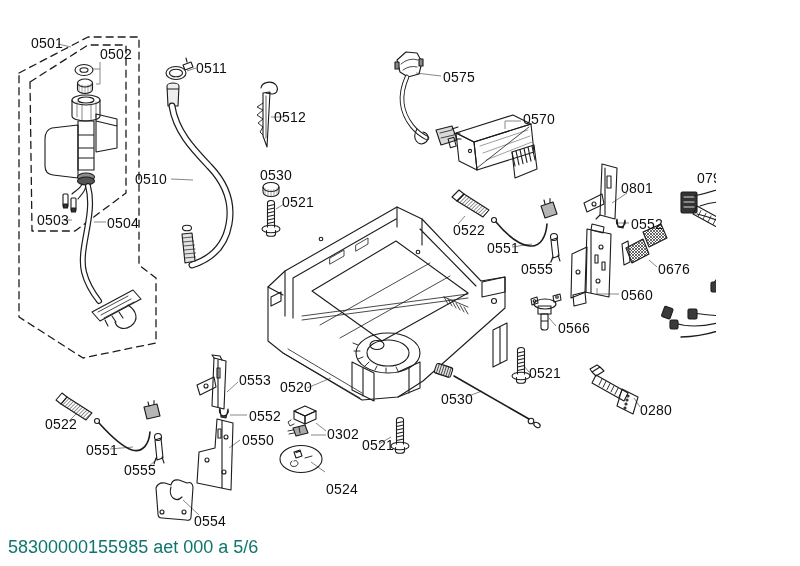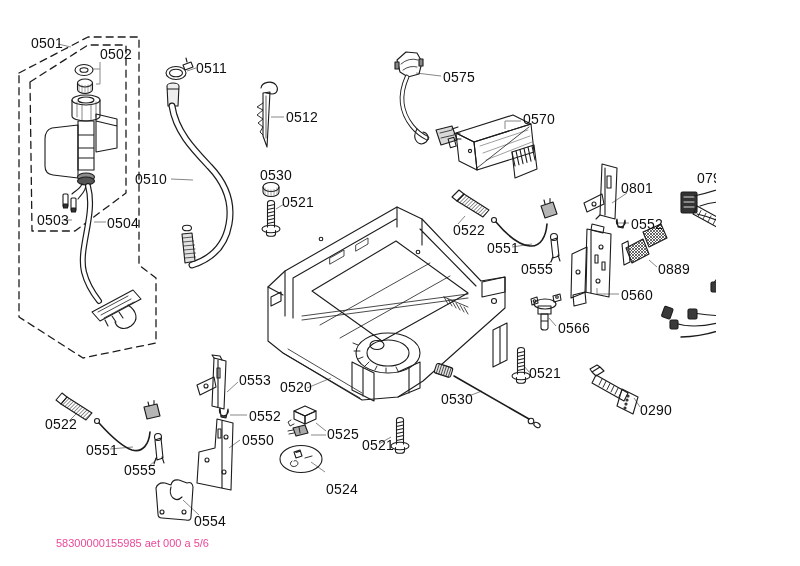--- a/index.html
+++ b/index.html
@@ -1,21 +1,21 @@
 <!DOCTYPE html>
 <html><head>
 <meta charset="utf-8">
 <style>
   html,body{margin:0;padding:0;background:#fff;}
   #stage{position:relative;width:716px;height:566px;background:#ffffff;overflow:hidden;
          font-family:"Liberation Sans",sans-serif;}
   #stage svg{position:absolute;left:0;top:0;}
   .lbl{position:absolute;font-size:14px;line-height:1.05;color:#0e0e0e;white-space:nowrap;
        letter-spacing:.2px;}
-  .footer{position:absolute;font-size:11px;color:#ec4899;white-space:nowrap;margin-left:48px;}
+  .footer{position:absolute;font-size:18px;color:#0f766e;white-space:nowrap;}
 </style>
 </head>
 <body>
 
 <div id="stage">
 
 <svg width="800" height="566" viewBox="0 0 800 566">
   <defs>
     <pattern id="hd" width="2.6" height="2.6" patternUnits="userSpaceOnUse" patternTransform="rotate(45)">
       <path d="M0,0 V2.6" stroke="#2a2a2a" stroke-width="1"></path>
@@ -340,46 +340,46 @@
           <circle cx="627" cy="400" r="1"></circle>
           <circle cx="626" cy="404" r="1"></circle>
           <circle cx="625" cy="408" r="1"></circle>
     </g>
   </g>
 </svg>
 
   <div class="lbl" style="left:31px;top:36px">0501</div>
   <div class="lbl" style="left:100px;top:47px">0502</div>
   <div class="lbl" style="left:196px;top:61px">0511</div>
-  <div class="lbl" style="left:286px;top:110px">0512</div>
+  <div class="lbl" style="left:274px;top:110px">0512</div>
   <div class="lbl" style="left:443px;top:70px">0575</div>
   <div class="lbl" style="left:523px;top:112px">0570</div>
   <div class="lbl" style="left:135px;top:172px">0510</div>
   <div class="lbl" style="left:260px;top:168px">0530</div>
   <div class="lbl" style="left:282px;top:195px">0521</div>
   <div class="lbl" style="left:37px;top:213px">0503</div>
   <div class="lbl" style="left:107px;top:216px">0504</div>
   <div class="lbl" style="left:453px;top:223px">0522</div>
   <div class="lbl" style="left:487px;top:241px">0551</div>
   <div class="lbl" style="left:521px;top:262px">0555</div>
   <div class="lbl" style="left:621px;top:181px">0801</div>
   <div class="lbl" style="left:631px;top:217px">0552</div>
   <div class="lbl" style="left:697px;top:171px">0796</div>
-  <div class="lbl" style="left:658px;top:262px">0889</div>
+  <div class="lbl" style="left:658px;top:262px">0676</div>
   <div class="lbl" style="left:621px;top:288px">0560</div>
   <div class="lbl" style="left:558px;top:321px">0566</div>
   <div class="lbl" style="left:239px;top:373px">0553</div>
   <div class="lbl" style="left:249px;top:409px">0552</div>
   <div class="lbl" style="left:242px;top:433px">0550</div>
   <div class="lbl" style="left:280px;top:380px">0520</div>
   <div class="lbl" style="left:45px;top:417px">0522</div>
   <div class="lbl" style="left:86px;top:443px">0551</div>
   <div class="lbl" style="left:124px;top:463px">0555</div>
   <div class="lbl" style="left:194px;top:514px">0554</div>
-  <div class="lbl" style="left:327px;top:427px">0525</div>
+  <div class="lbl" style="left:327px;top:427px">0302</div>
   <div class="lbl" style="left:326px;top:482px">0524</div>
   <div class="lbl" style="left:362px;top:438px">0521</div>
   <div class="lbl" style="left:441px;top:392px">0530</div>
   <div class="lbl" style="left:529px;top:366px">0521</div>
-  <div class="lbl" style="left:640px;top:403px">0290</div>
+  <div class="lbl" style="left:640px;top:403px">0280</div>
 
   <div class="footer" style="left:8px;top:537px">58300000155985 aet 000 a 5/6</div>
 </div>
 
 </body></html>

